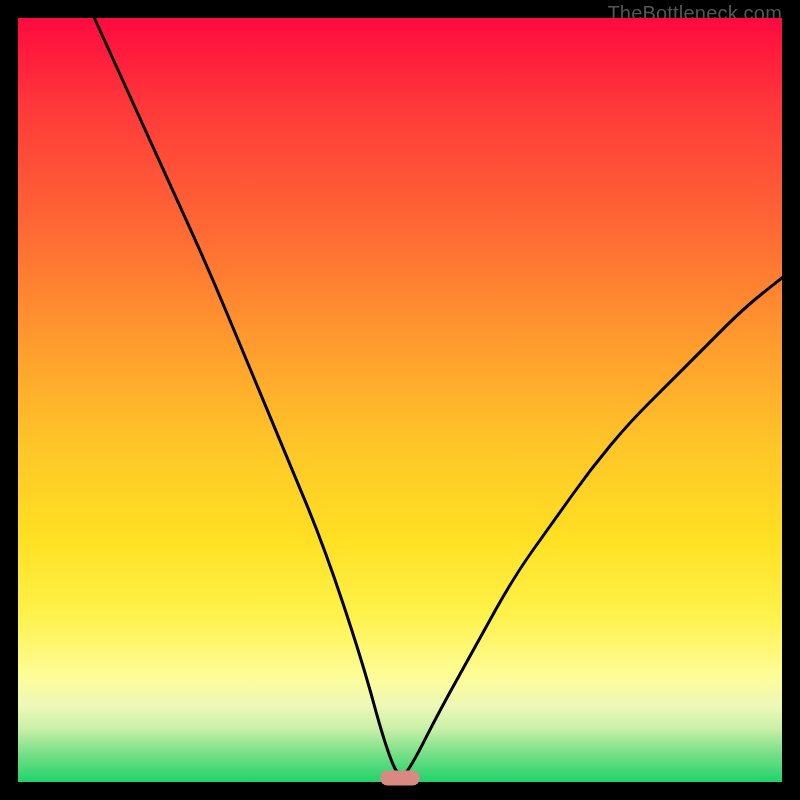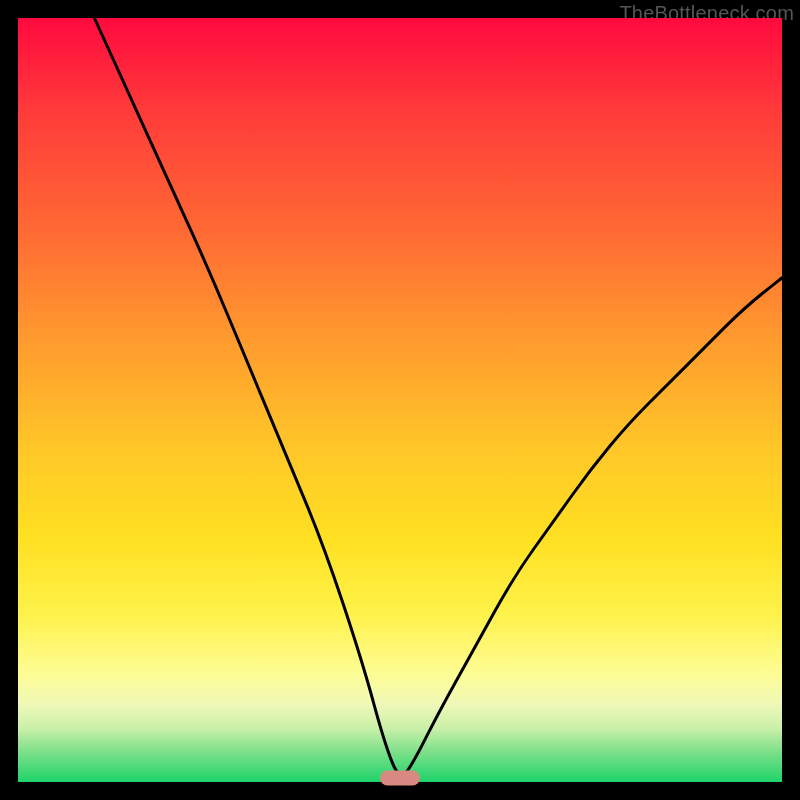--- a/index.html
+++ b/index.html
@@ -35,21 +35,21 @@
       #fdfd96 86%,
       #eef8b8 90%,
       #c9f0a8 93%,
       #7ee08a 96%,
       #1fd36a 100%
     );
   }
   .watermark {
     position: absolute;
     top: 2px;
-    right: 6px;
+    right: 18px;
     color: #555;
     font-size: 20px;
     font-weight: 500;
     letter-spacing: 0.2px;
     user-select: none;
   }
   svg.curve {
     position: absolute;
     left: 0;
     top: 0;

